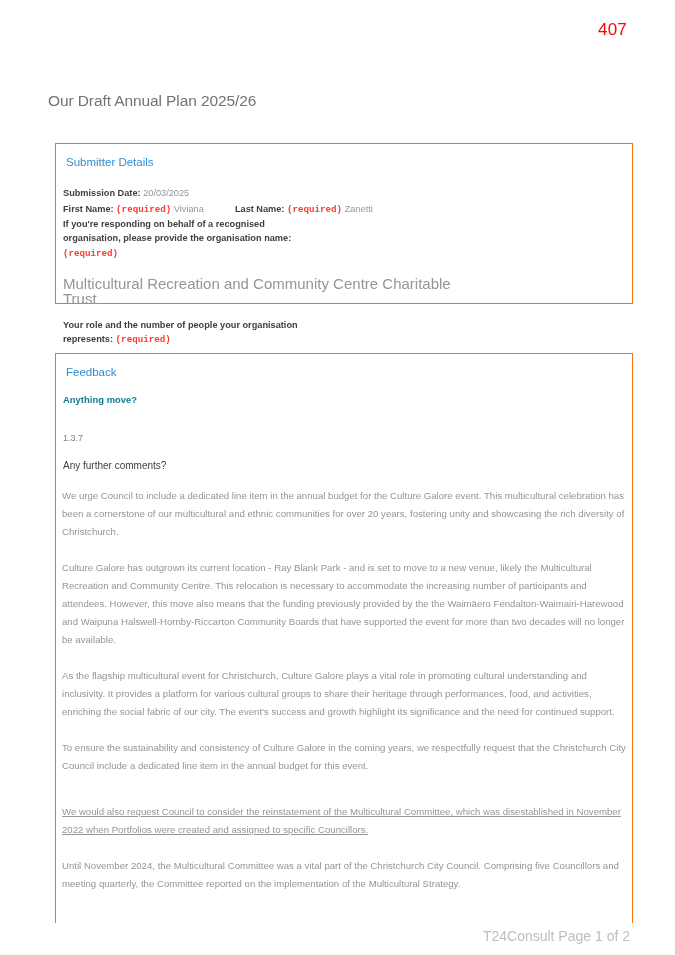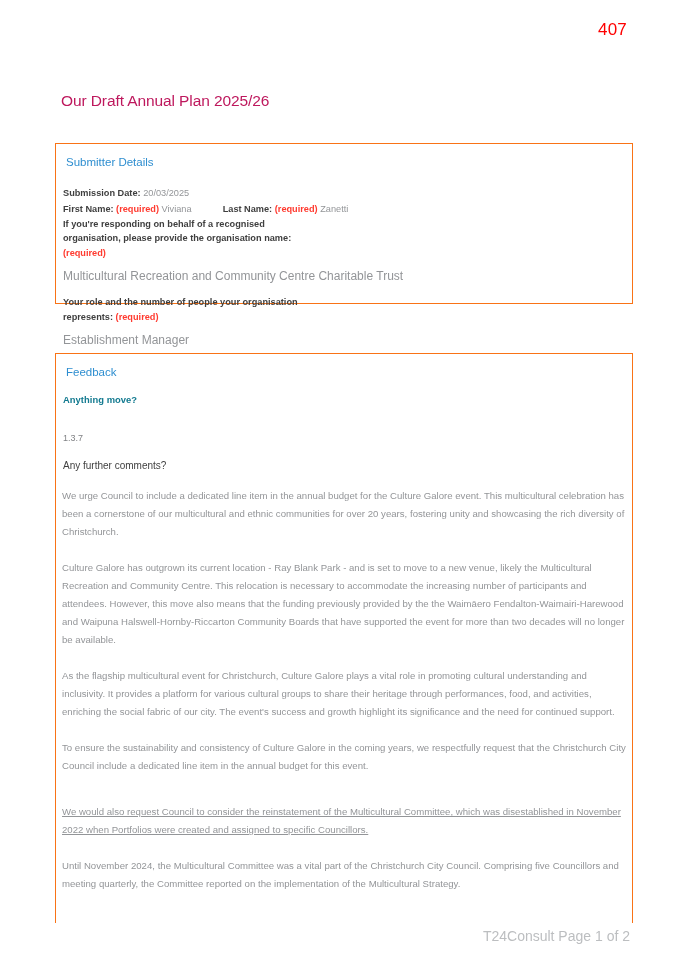--- a/index.html
+++ b/index.html
@@ -29,24 +29,24 @@
     top: 20px;
     right: 48px;
     color: #fe0000;
     font-size: 17px;
     font-weight: 400;
     letter-spacing: 0.2px;
   }
 
   .doc-title {
     position: absolute;
-    left: 61px;
+    left: 48px;
     top: 92px;
     font-size: 15.5px;
-    color: #be185d;
+    color: #737373;
     letter-spacing: -0.1px;
   }
 
   .logo {
     position: absolute;
     right: 48px;
     top: 76px;
     display: flex;
     align-items: center;
     gap: 7px;
@@ -109,40 +109,41 @@
     color: #58595b;
     white-space: nowrap;
   }
   .lbl {
     font-weight: bold;
     color: #3f3f3f;
   }
   .req {
     color: #ff3b30;
     font-weight: bold;
+    font-family: Liberation Mono, monospace;
   }
   .val {
     color: #939598;
   }
   .gap { display:inline-block; width: 26px; }
 
   .q-block { margin-top: 0px; }
   .q-text {
     font-size: 9.2px;
     line-height: 14.2px;
     font-weight: bold;
     color: #3f3f3f;
     max-width: 250px;
   }
   .a-text {
-    font-size: 12px;
+    font-size: 15px;
     line-height: 15.6px;
     color: #939598;
     max-width: 420px;
-    margin-top: 9px;
+    margin-top: 15px;
   }
   .q-role { margin-top: 11px; }
 
   
   .fb-sub {
     position: absolute;
     left: 63px;
     top: 394px;
     font-size: 9.4px;
     font-weight: bold;

